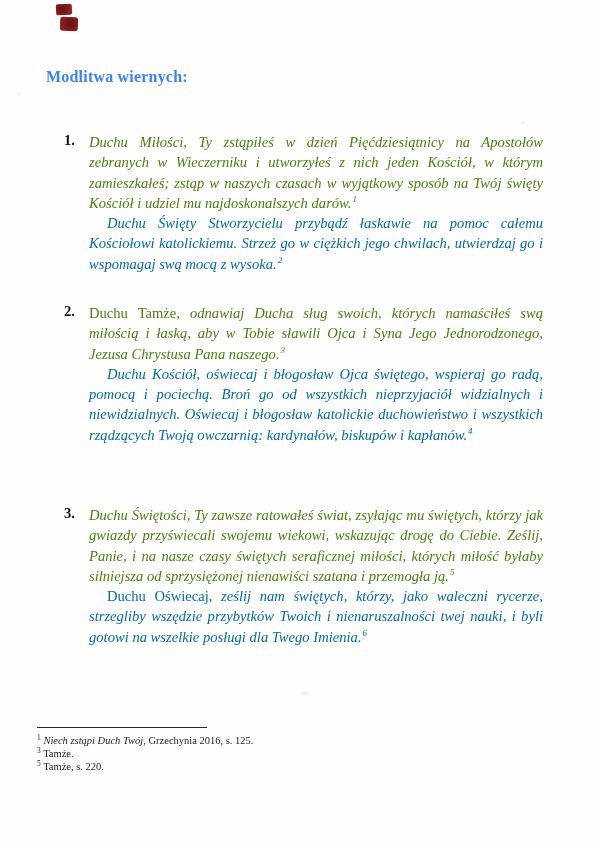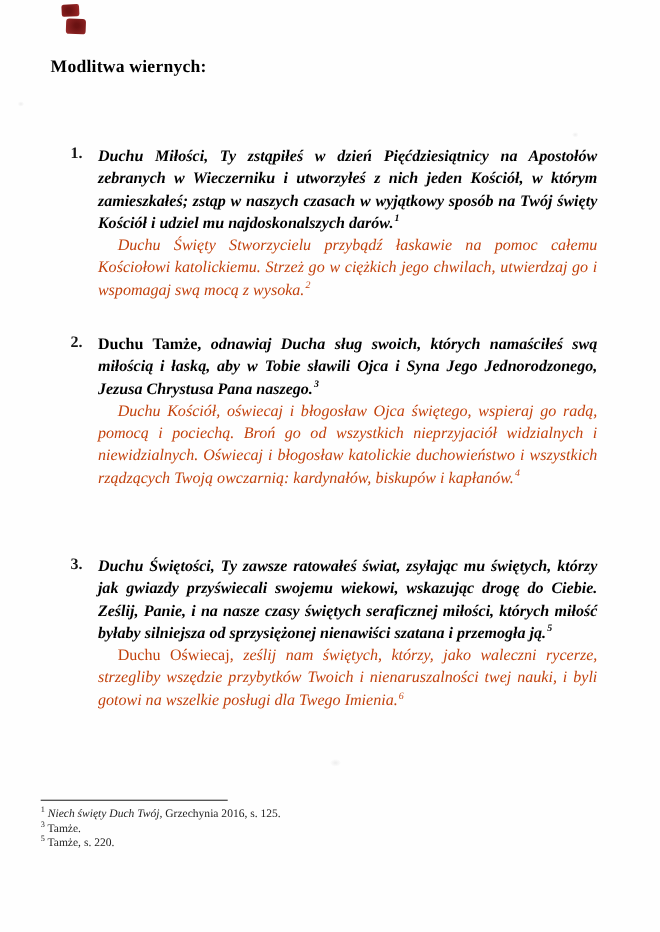--- a/index.html
+++ b/index.html
@@ -20,39 +20,39 @@
   .speck.s3{left:520px;top:120px;}
   
   .stamp-a,.stamp-b{position:absolute;}
   .stamp-a{left:56px;top:4px;width:16px;height:11px;border-radius:2px;
     transform:rotate(-3deg);
     background:radial-gradient(circle at 40% 50%, #6f1414 20%, #8d2020 70%, #a33434 100%);}
   .stamp-b{left:60px;top:17px;width:18px;height:14px;border-radius:3px;
     transform:rotate(2deg);
     background:radial-gradient(circle at 55% 45%, #6a1212 15%, #872020 65%, #9e3030 100%);}
   .title{
-    position:absolute;left:46px;top:52px;margin:0;
-    font-size:16px;font-weight:bold;color:#000000;letter-spacing:0.2px;
+    position:absolute;left:46px;top:68px;margin:0;
+    font-size:16px;font-weight:bold;color:#3b82f6;letter-spacing:0.2px;
   }
   .item{position:absolute;left:0;right:0;}
   .item.i1{top:132px;}
   .item.i2{top:303px;}
   .item.i3{top:505px;}
   .num{
     position:absolute;left:64px;top:0;
     font-size:14.6px;font-weight:bold;color:#141414;
   }
   .text{margin-left:89px;margin-right:57px;}
   .prayer,.response{
     margin:0;
     font-size:14.6px;line-height:20.3px;
     text-align:justify;
   }
-  .prayer{font-weight:bold;font-style:italic;color:#000000;}
-  .response{font-style:italic;font-weight:normal;text-indent:18px;color:#c2410c;}
+  .prayer{font-weight:normal;font-style:italic;color:#4d7c0f;}
+  .response{font-style:italic;font-weight:normal;text-indent:18px;color:#0369a1;}
   .lead-upright{font-style:normal;}
   sup.ref{
     font-size:9px;line-height:0;vertical-align:super;
     letter-spacing:0;margin-left:1px;
   }
   .fn-rule{
     position:absolute;left:37px;top:727px;width:170px;height:0;
     border-top:1.7px solid #2c2c2c;
   }
   .footnotes{
@@ -95,18 +95,18 @@
     <div class="num">3.</div>
     <div class="text">
       <p class="prayer"><span class="lead-upright"></span> <span>Duchu Świętości, Ty zawsze ratowałeś świat, zsyłając mu świętych, którzy jak gwiazdy przyświecali swojemu wiekowi, wskazując drogę do Ciebie. Ześlij, Panie, i na nasze czasy świętych seraficznej miłości, których miłość byłaby silniejsza od sprzysiężonej nienawiści szatana i przemogła ją.</span><sup class="ref">5</sup></p>
       <p class="response"><span class="lead-upright">Duchu Oświecaj,</span> <span>ześlij nam świętych, którzy, jako waleczni rycerze, strzegliby wszędzie przybytków Twoich i nienaruszalności twej nauki, i byli gotowi na wszelkie posługi dla Twego Imienia.</span><sup class="ref">6</sup></p>
     </div>
   </div>
 
   <div class="fn-rule"></div>
 
   <div class="footnotes">
-    <div class="fn"><sup>1</sup> <i>Niech święty Duch Twój,</i><span> Grzechynia 2016, s. 125.</span></div>
+    <div class="fn"><sup>1</sup> <i>Niech zstąpi Duch Twój,</i><span> Grzechynia 2016, s. 125.</span></div>
     <div class="fn"><sup>3</sup> <i></i><span>Tamże.</span></div>
     <div class="fn"><sup>5</sup> <i></i><span>Tamże, s. 220.</span></div>
   </div>
 
 </div>
 
 </body></html>

